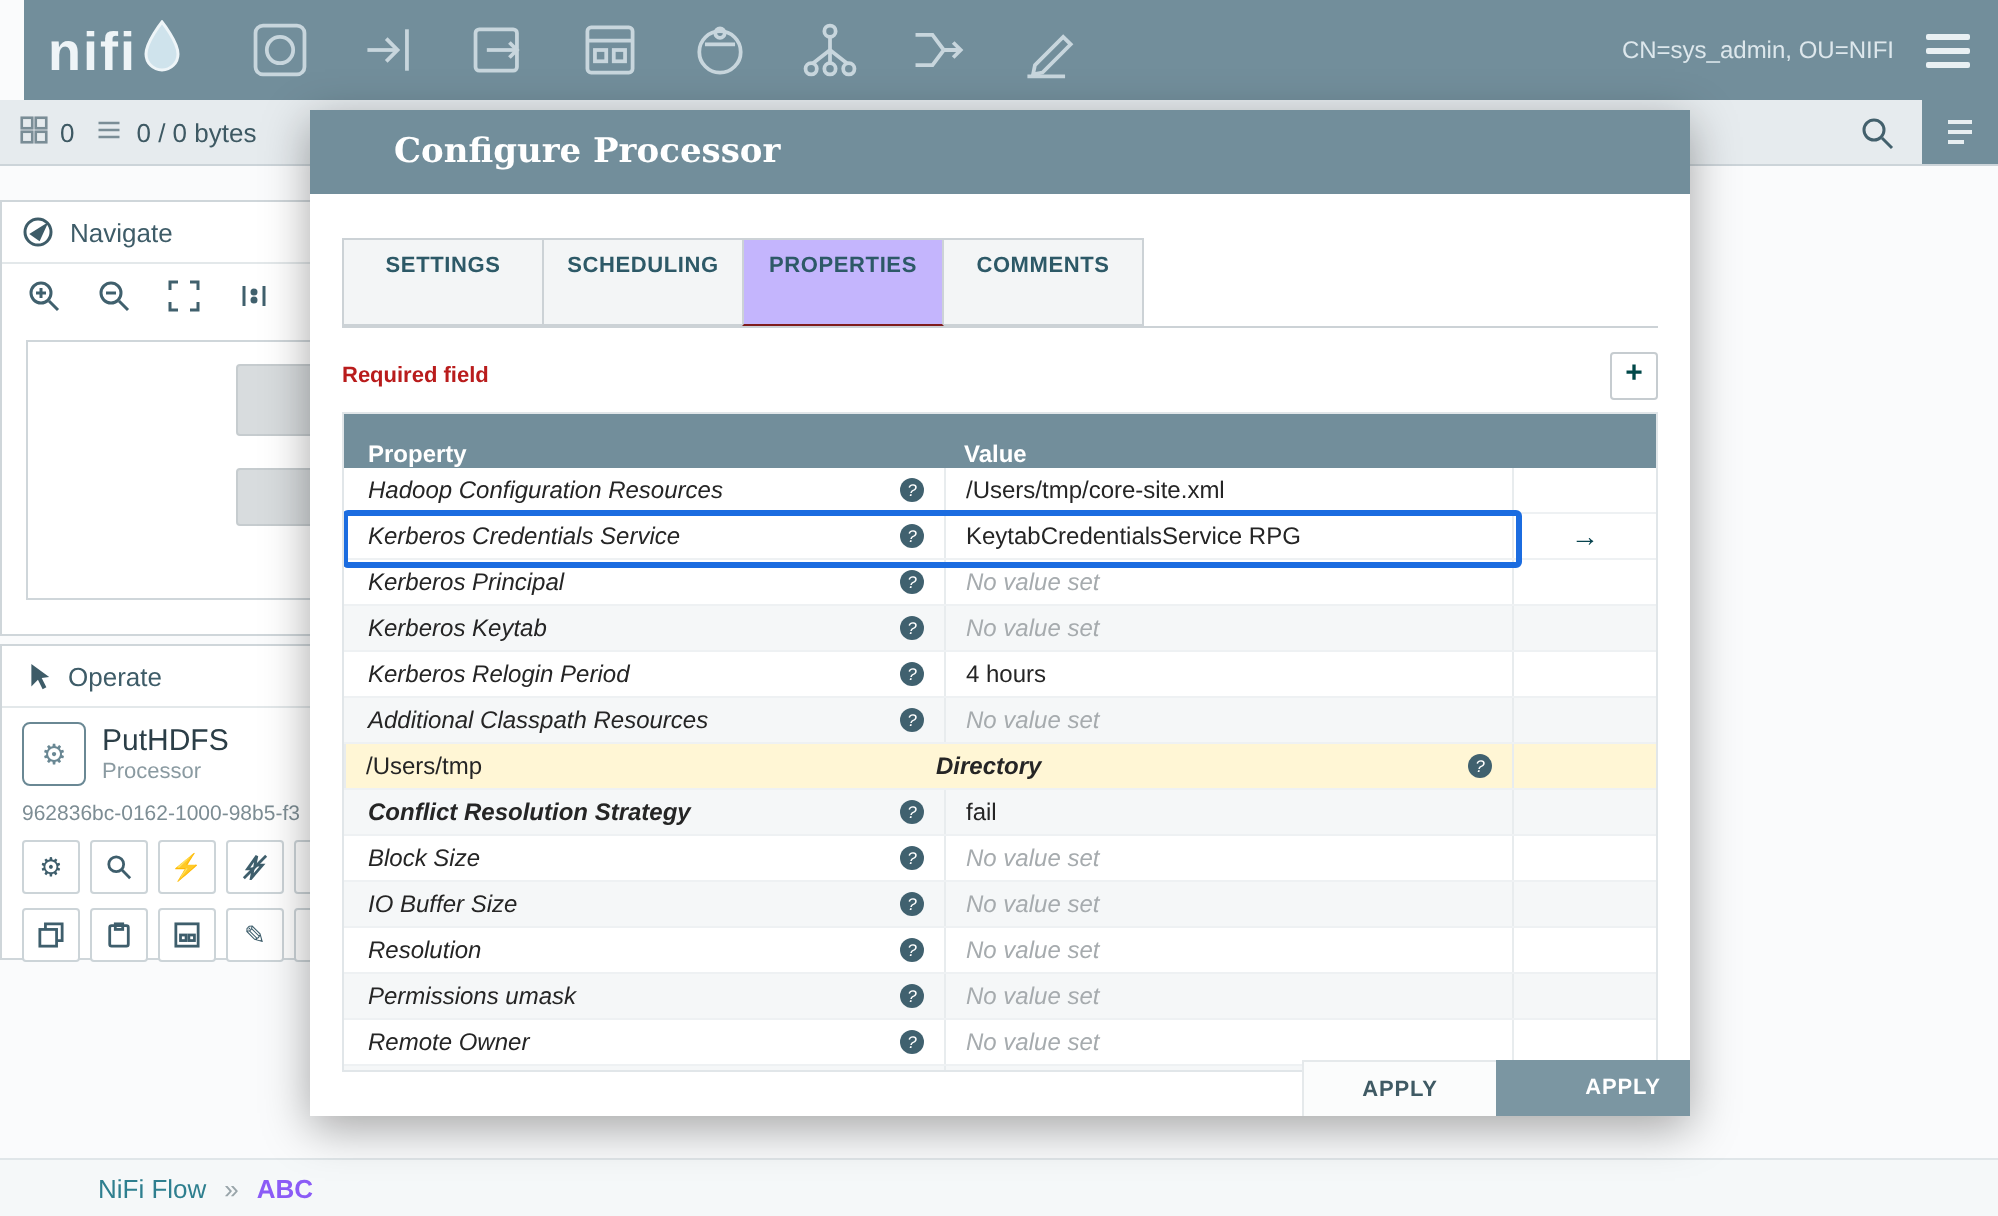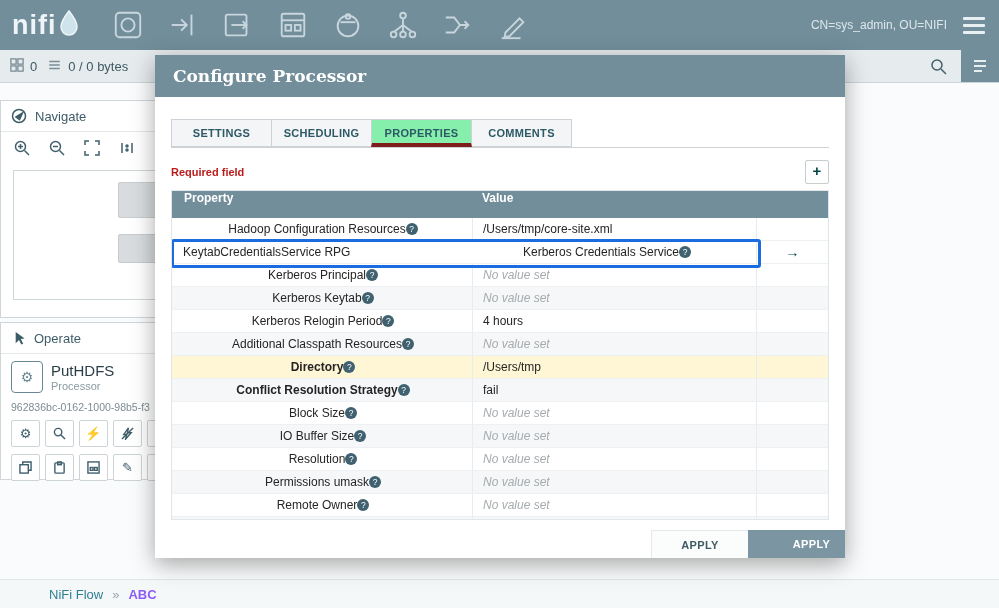--- a/index.html
+++ b/index.html
@@ -1,20 +1,20 @@
 <!DOCTYPE html>
 <html><head>
 <meta charset="utf-8">
 <style>
   html,body{margin:0;padding:0;background:#e9ecee;}
   #app{position:relative;width:999px;height:608px;overflow:hidden;
        font-family:"Liberation Sans",sans-serif;background:#fafbfc;}
 
   
-  .topbar{position:absolute;left:0;top:0;right:0;height:50px;background:#728e9b;
+  .topbar{position:absolute;left:12px;top:0;right:0;height:50px;background:#728e9b;
           display:flex;align-items:center;}
   .logo{display:flex;align-items:flex-end;margin-left:12px;}
   .logo-text{font-size:27px;font-weight:bold;color:#eef4f7;letter-spacing:1px;line-height:30px;}
   .logo-drop{margin-left:2px;}
   .tb-icons{display:flex;gap:21px;margin-left:32px;}
   .tb-icon{width:34px;height:34px;display:flex;align-items:center;justify-content:center;cursor:pointer;}
   .tb-icon svg{stroke:#c8d6dd;fill:none;stroke-width:2;}
   .user-id{margin-left:auto;color:#dde7ec;font-size:12px;}
   .hamburger{margin:0 14px 0 16px;display:flex;flex-direction:column;gap:4px;cursor:pointer;}
   .hamburger span{display:block;width:22px;height:3px;background:#e9f0f3;border-radius:1px;}
@@ -61,43 +61,43 @@
   .breadcrumb-bar{position:absolute;left:0;right:0;bottom:0;height:28px;background:#f5f8f9;
                   border-top:1px solid #e0e6e9;display:flex;align-items:center;gap:9px;
                   padding-left:12px;font-size:13px;}
   .bc-root{color:#2e7f8f;cursor:pointer;margin-left:37px;}
   .bc-sep{color:#99a5aa;}
   .bc-current{color:#8b5cf6;font-weight:bold;}
 
   
   .dialog{position:absolute;left:155px;top:55px;width:690px;height:503px;background:#fff;
           box-shadow:0 6px 22px rgba(0,0,0,.35);z-index:10;}
-  .dlg-head{height:42px;background:#728e9b;display:flex;align-items:center;}
+  .dlg-head{height:42px;background:#728e9b;display:flex;align-items:center;padding-left:24px;}
   .dlg-title{color:#fff;font-family:"DejaVu Serif",serif;font-weight:bold;font-size:17px;margin-left:18px;}
   .tabs{display:flex;margin:22px 16px 0;border-bottom:1px solid #ccd2d6;}
-  .tab{box-sizing:border-box;width:101px;height:28px;line-height:26px;text-align:center;
+  .tab{box-sizing:border-box;width:101px;height:44px;line-height:26px;text-align:center;
        font-size:11px;font-weight:bold;color:#2d5967;background:#f3f5f6;
        border:1px solid #ccd2d6;margin-right:-1px;cursor:pointer;letter-spacing:.3px;}
-  .tab.active{background:#86efac;border-bottom:4px solid #7f1d1d;margin-bottom:-1px;position:relative;z-index:1;}
+  .tab.active{background:#c4b5fd;border-bottom:1px solid #7f1d1d;margin-bottom:-1px;position:relative;z-index:1;}
   .req-row{display:flex;justify-content:space-between;align-items:center;margin:12px 16px 6px;}
   .req-label{font-size:11px;font-weight:bold;color:#b91c1c;}
   .add-btn{width:22px;height:22px;border:1px solid #c6ccd0;border-radius:2px;background:#fff;
            color:#004849;font-size:15px;font-weight:bold;line-height:20px;text-align:center;cursor:pointer;}
 
   .props-table{position:relative;margin:0 16px;border:1px solid #e1e6e9;height:328px;overflow:hidden;}
-  .pt-header{display:flex;height:27px;background:#728e9b;color:#fff;font-size:12px;font-weight:bold;align-items:flex-start;}
+  .pt-header{display:flex;height:27px;background:#728e9b;color:#fff;font-size:12px;font-weight:bold;align-items:flex-end;}
   .pt-header .h-prop{width:300px;box-sizing:border-box;padding-left:12px;}
   .pt-header .h-val{flex:1;padding-left:10px;}
   .pt-header .h-act{width:72px;}
   .pt-row{display:flex;height:22px;border-bottom:1px solid #eef1f3;position:relative;background:#fff;font-size:12px;}
   .pt-row.even{background:#f5f7f8;}
   .pt-row.modified{background:#fff6d5;}
   .pt-row.highlighted{background:#fff;}
   .cell{display:flex;align-items:center;box-sizing:border-box;}
-  .cell.prop{width:300px;padding:0 10px 0 12px;justify-content:center;}
+  .cell.prop{width:300px;padding:0 10px 0 12px;justify-content:space-between;font-style:italic;}
   .cell.val{flex:1;padding-left:10px;border-left:1px solid #e8ecee;}
   .cell.act{width:72px;border-left:1px solid #e8ecee;justify-content:center;}
   .prop-name{color:#252525;white-space:nowrap;}
   .pt-row.required .prop-name{font-weight:bold;}
   .help-icon{width:12px;height:12px;border-radius:50%;background:#40616f;color:#fff;
              font-size:8.5px;line-height:12px;text-align:center;flex:none;cursor:pointer;}
   .help-icon::before{content:"?";}
   .val-text{color:#252525;white-space:nowrap;}
   .val-text.unset{color:#a6abae;font-style:italic;}
   .go-arrow{color:#07434e;font-weight:bold;font-size:14px;cursor:pointer;}
@@ -370,27 +370,27 @@
     </div>
     <div class="cell val">
       <span class="val-text">/Users/tmp/core-site.xml</span>
     </div>
     <div class="cell act">
       <span class="go-arrow"></span>
     </div>
   </div>
           <div class="pt-row even highlighted">
     <div class="hl-outline"></div>
+    <div class="cell prop">
+      <span class="prop-name">Kerberos Credentials Service</span>
+      <span class="help-icon"></span>
+    </div>
     <div class="cell val">
       <span class="val-text">KeytabCredentialsService RPG</span>
     </div>
-    <div class="cell prop">
-      <span class="prop-name">Kerberos Credentials Service</span>
-      <span class="help-icon"></span>
-    </div>
     <div class="cell act">
       <span class="go-arrow">→</span>
     </div>
   </div>
           <div class="pt-row">
 
     <div class="cell prop">
       <span class="prop-name">Kerberos Principal</span>
       <span class="help-icon"></span>
     </div>
@@ -435,26 +435,26 @@
     </div>
     <div class="cell val">
       <span class="val-text unset">No value set</span>
     </div>
     <div class="cell act">
       <span class="go-arrow"></span>
     </div>
   </div>
           <div class="pt-row required modified">
 
+    <div class="cell val">
+      <span class="val-text">/Users/tmp</span>
+    </div>
     <div class="cell prop">
       <span class="prop-name">Directory</span>
       <span class="help-icon"></span>
-    </div>
-    <div class="cell val">
-      <span class="val-text">/Users/tmp</span>
     </div>
     <div class="cell act">
       <span class="go-arrow"></span>
     </div>
   </div>
           <div class="pt-row even required">
 
     <div class="cell prop">
       <span class="prop-name">Conflict Resolution Strategy</span>
       <span class="help-icon"></span>

